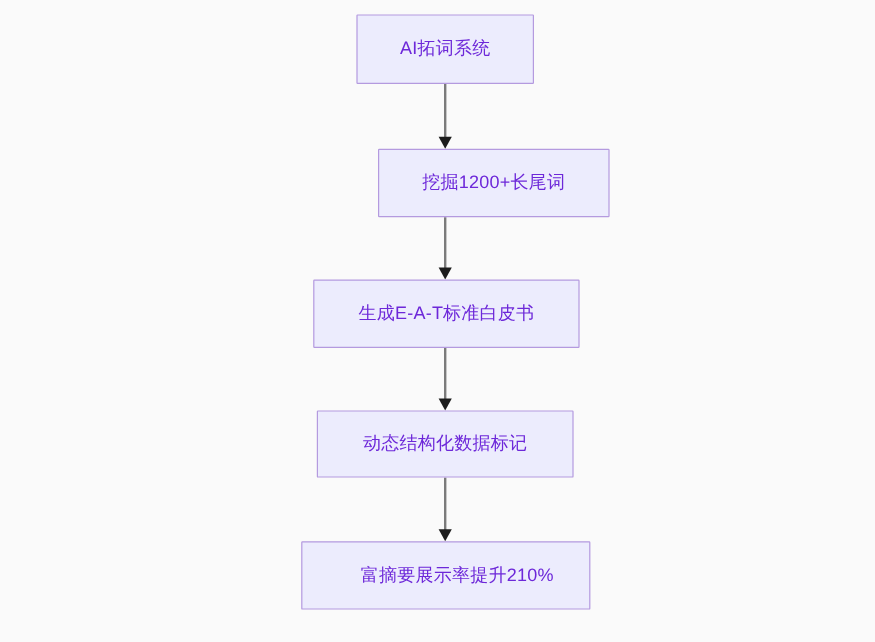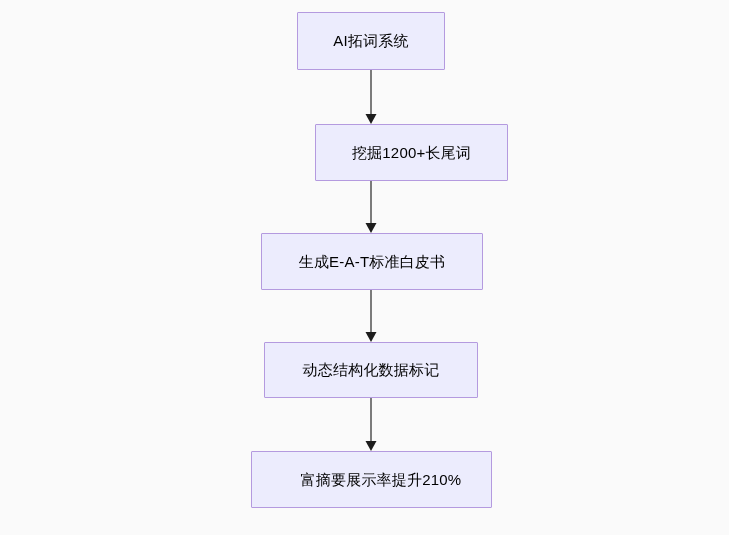--- a/index.html
+++ b/index.html
@@ -20,21 +20,21 @@
   }
   .node {
     position: absolute;
     box-sizing: border-box;
     background: #ececfd;
     border: 1.5px solid #b49adf;
     border-radius: 1px;
     display: flex;
     align-items: center;
     justify-content: center;
-    color: #000000;
+    color: #6d28d9;
     font-size: 15px;
     line-height: 1.2;
     letter-spacing: 0.2px;
     white-space: nowrap;
     user-select: none;
   }
   .node-label {
     display: block;
   }
   .edge {

